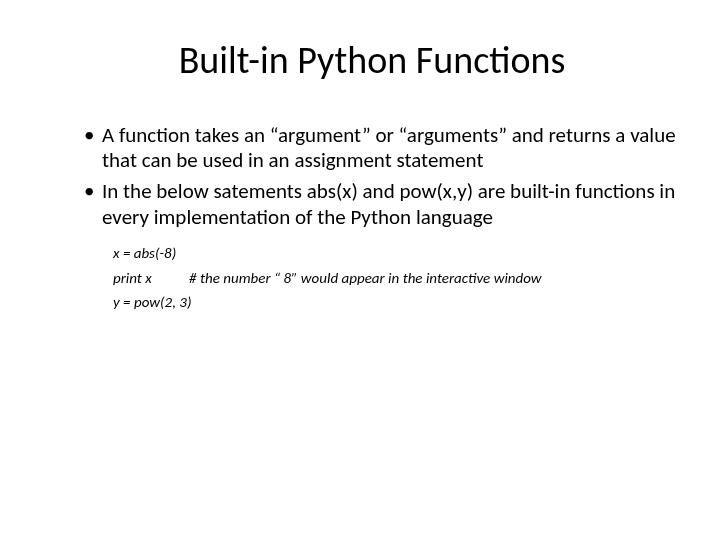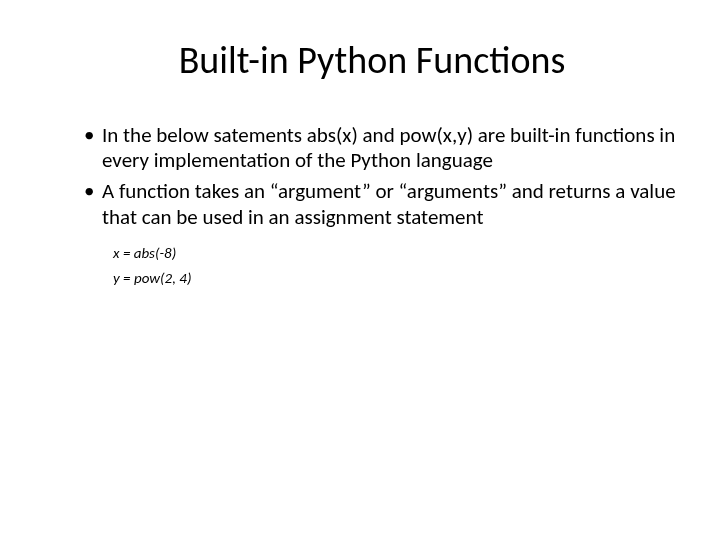--- a/index.html
+++ b/index.html
@@ -49,20 +49,21 @@
     .code-line {
       white-space: pre;
     }
   </style>
 </head>
 <body>
 
 <h1 class="title">Built-in Python Functions</h1>
 
 <ul class="bullets">
+  <li>A function takes an “argument” or “arguments” and returns a value that can be used in an assignment statement</li>
   <li>In the below satements abs(x) and pow(x,y) are built-in functions in every implementation of the Python language</li>
-  <li>A function takes an “argument” or “arguments” and returns a value that can be used in an assignment statement</li>
 </ul>
 
 <div class="code-block">
   <div class="code-line">x = abs(-8)</div>
-  <div class="code-line">y = pow(2, 4)</div>
+  <div class="code-line">print x           # the number “ 8” would appear in the interactive window</div>
+  <div class="code-line">y = pow(2, 3)</div>
 </div>
 
 </body></html>

